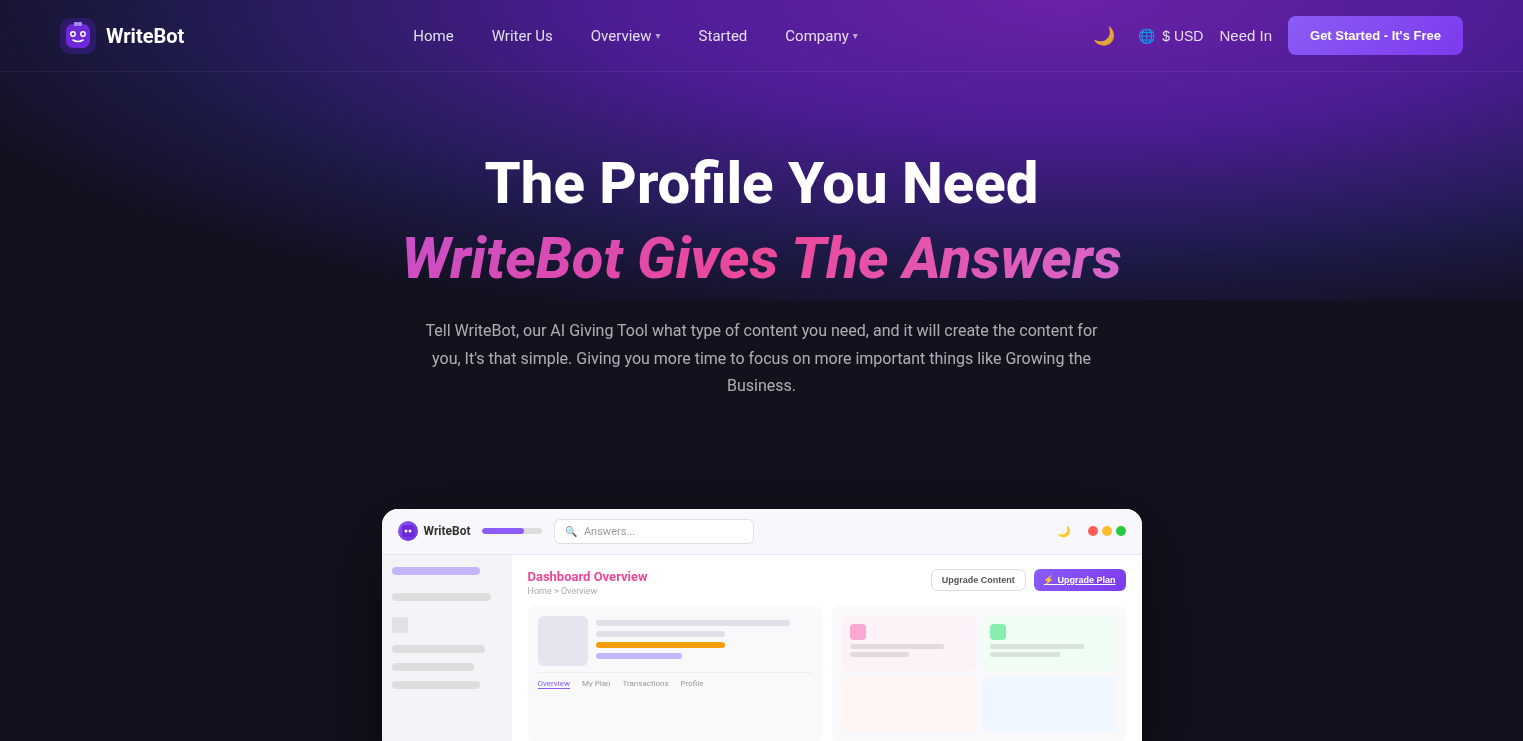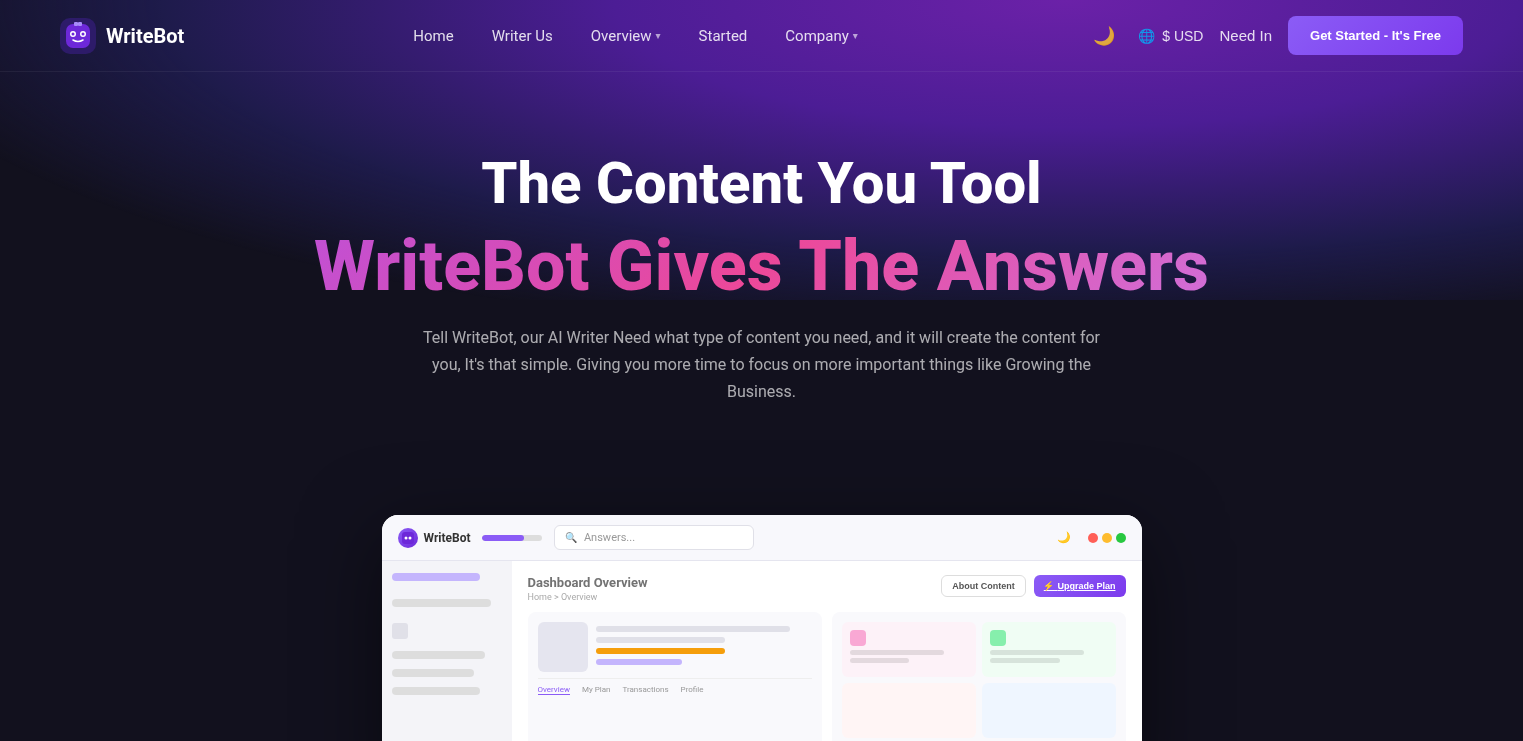--- a/index.html
+++ b/index.html
@@ -137,28 +137,29 @@
 
     .hero-title-white {
       font-size: 58px;
       font-weight: 800;
       color: #fff;
       line-height: 1.1;
       margin-bottom: 8px;
     }
 
     .hero-title-purple {
-      font-size: 70px;
+      font-size: 58px;
       font-weight: 800;
       background: linear-gradient(135deg, #a855f7, #ec4899, #c084fc);
       -webkit-background-clip: text;
       -webkit-text-fill-color: transparent;
       background-clip: text;
       line-height: 1.2;
-      margin-bottom: 16px;
+      margin-bottom: 24px;
+      font-style: italic;
     }
 
     .hero-description {
       font-size: 16px;
       color: rgba(255,255,255,0.65);
       max-width: 700px;
       margin: 0 auto 40px;
       line-height: 1.7;
     }
 
@@ -285,21 +286,21 @@
     .db-header-row {
       display: flex;
       justify-content: space-between;
       align-items: flex-start;
       margin-bottom: 10px;
     }
 
     .db-title-block .db-title {
       font-size: 13px;
       font-weight: 700;
-      color: #737373;
+      color: #ec4899;
       text-align: center;
     }
 
     .db-title-block .db-breadcrumb {
       font-size: 9px;
       color: #aaa;
       margin-top: 2px;
     }
 
     .db-actions {
@@ -482,23 +483,23 @@
     <button class="sign-in-btn">
       <span>Need In</span>
     </button>
     <button class="get-started-btn">
       <span>Get Started - It's Free</span>
     </button>
   </div>
 </nav>
 
 <section class="hero">
-  <h1 class="hero-title-white">The Content You Tool</h1>
+  <h1 class="hero-title-white">The Profile You Need</h1>
   <h1 class="hero-title-purple">WriteBot Gives The Answers</h1>
-  <p class="hero-description">Tell WriteBot, our AI Writer Need what type of content you need, and it will create the content for you, It's that simple. Giving you more time to focus on more important things like Growing the Business.</p>
+  <p class="hero-description">Tell WriteBot, our AI Giving Tool what type of content you need, and it will create the content for you, It's that simple. Giving you more time to focus on more important things like Growing the Business.</p>
 </section>
 
 <div class="dashboard-preview">
   <div class="dashboard-frame">
 
     <div class="db-topbar">
       <div class="db-logo-area">
         <div class="db-logo-icon">
           <svg width="12" height="12" viewBox="0 0 12 12" fill="none">
             <rect width="12" height="12" rx="3" fill="#6d28d9"></rect>
@@ -545,21 +546,21 @@
       </div>
 
       <div class="db-main">
         <div class="db-header-row">
           <div class="db-title-block">
             <div class="db-title">Dashboard Overview</div>
             <div class="db-breadcrumb">Home &gt; Overview</div>
           </div>
           <div class="db-actions">
             <button class="db-action-btn">
-              <span>About Content</span>
+              <span>Upgrade Content</span>
             </button>
             <button class="db-action-btn purple">
               <span>⚡</span>
               <span>Upgrade Plan</span>
             </button>
           </div>
         </div>
 
         <div class="db-content-grid">
 

